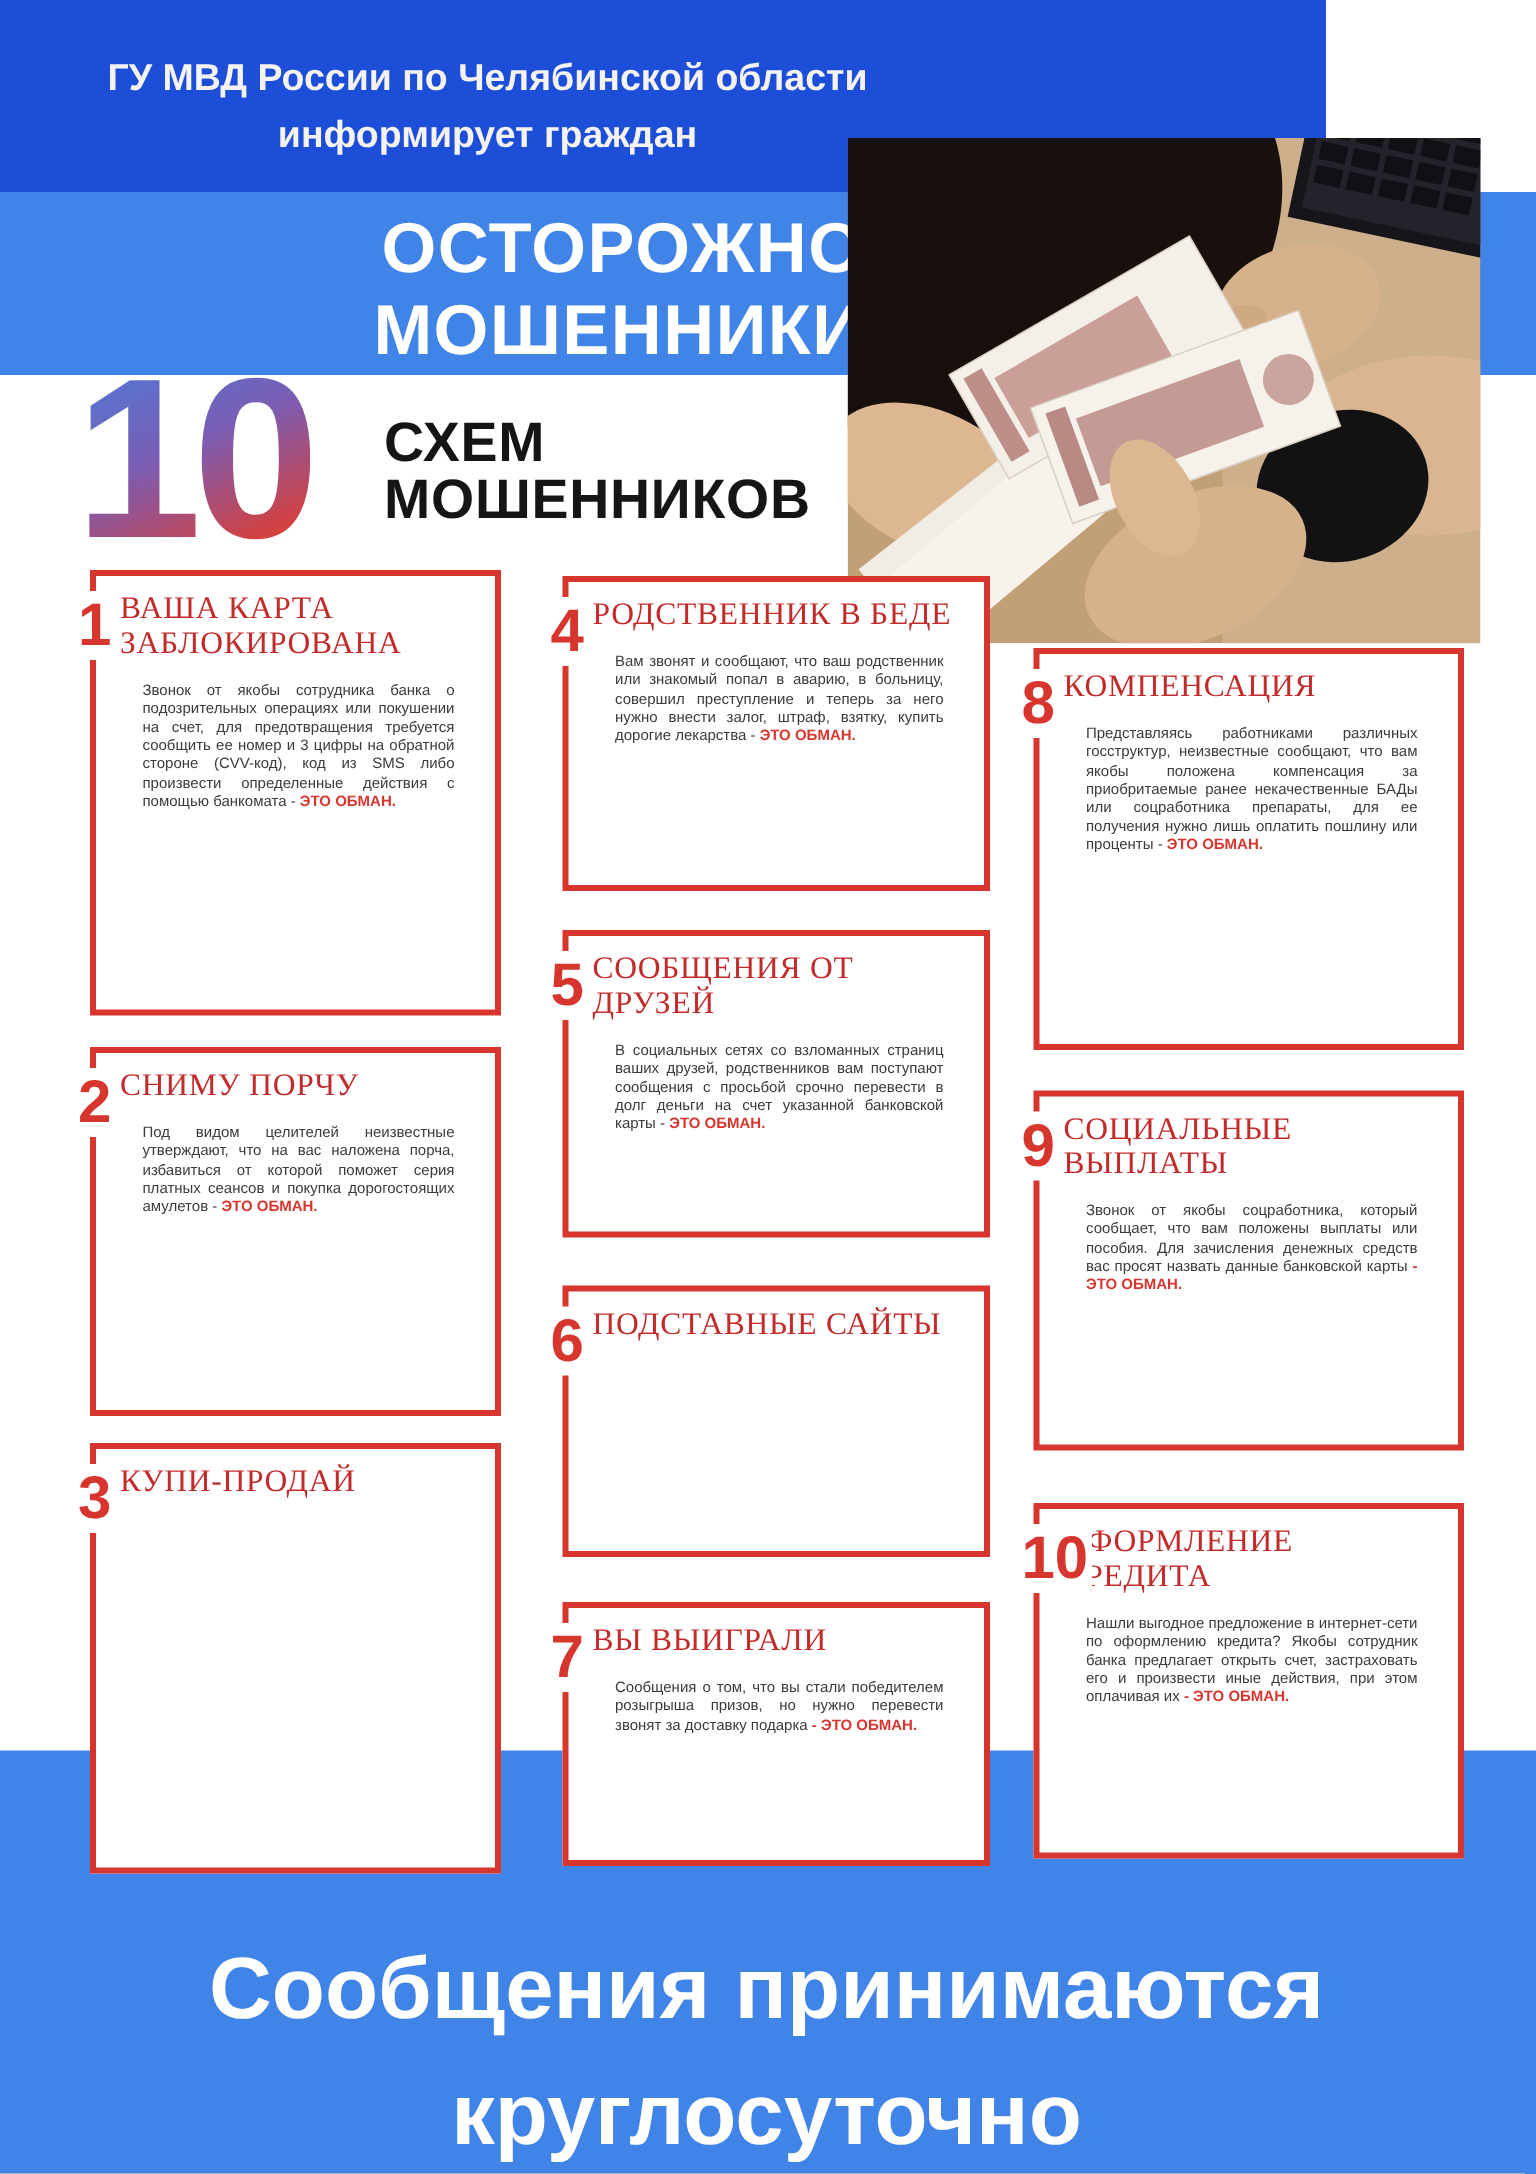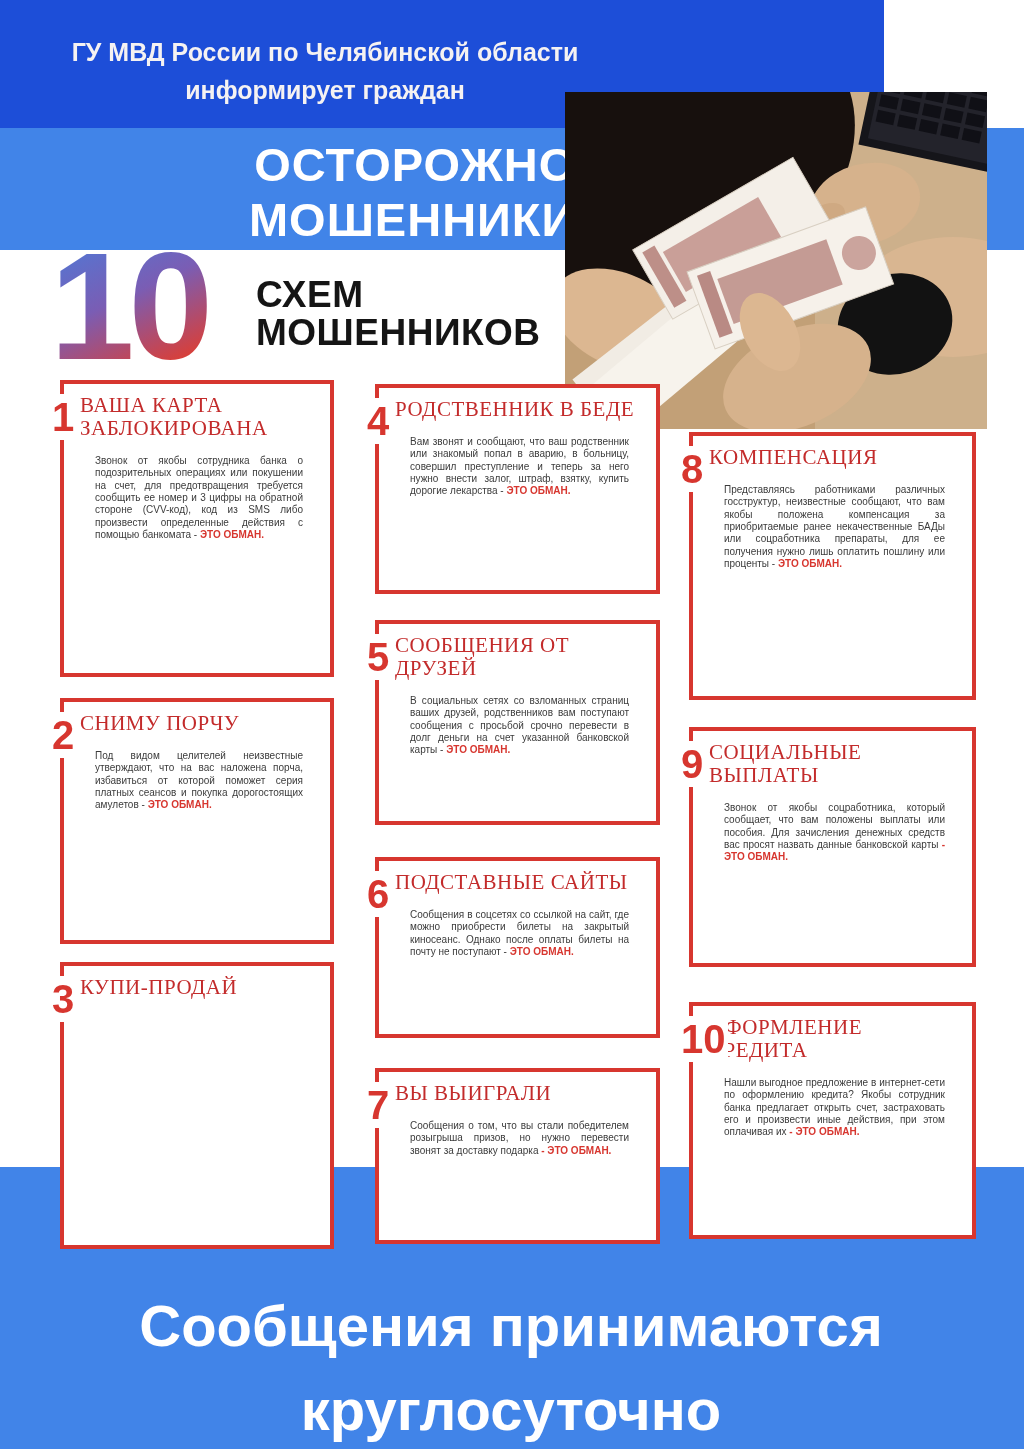--- a/index.html
+++ b/index.html
@@ -163,21 +163,20 @@
 
   <div class="box b5">
     <span class="num">5</span>
     <h3 class="title">СООБЩЕНИЯ ОТ ДРУЗЕЙ</h3>
     <p class="body"><span>В социальных сетях со взломанных страниц ваших друзей, родственников вам поступают сообщения с просьбой срочно перевести в долг деньги на счет указанной банковской карты  - </span><span class="alert">ЭТО ОБМАН.</span></p>
   </div>
 
   <div class="box b6">
     <span class="num">6</span>
     <h3 class="title">ПОДСТАВНЫЕ САЙТЫ</h3>
-    <p class="body"><span>Сообщения в соцсетях со ссылкой на сайт, где можно приобрести билеты на закрытый киносеанс. Однако после оплаты билеты на почту не поступают - </span><span class="alert">ЭТО ОБМАН.</span></p>
   </div>
 
   <div class="box b7">
     <span class="num">7</span>
     <h3 class="title">ВЫ ВЫИГРАЛИ</h3>
     <p class="body"><span>Сообщения о том, что вы стали победителем розыгрыша призов, но нужно перевести звонят за доставку подарка </span><span class="alert">- ЭТО ОБМАН.</span></p>
   </div>
 
   <div class="box b8">
     <span class="num">8</span>

